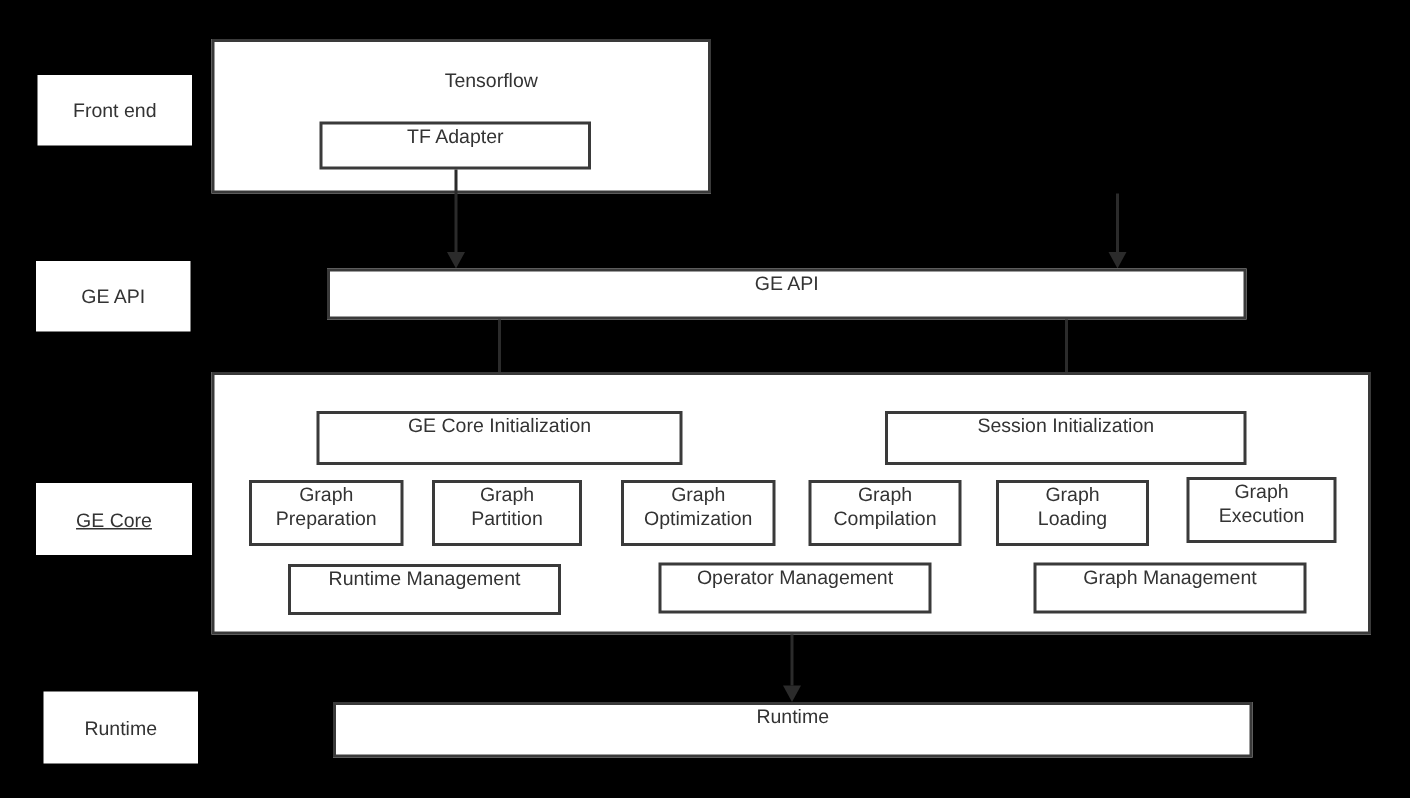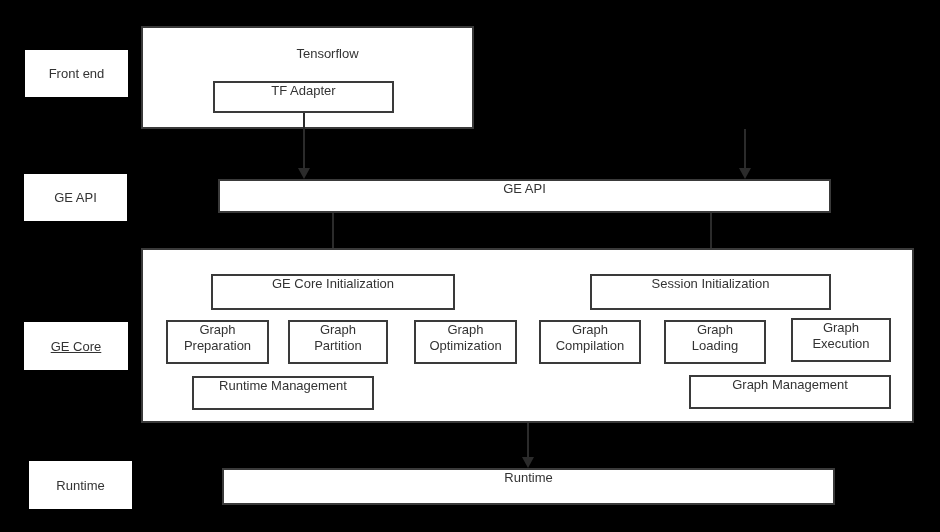--- a/index.html
+++ b/index.html
@@ -161,22 +161,25 @@
 
   <div class="box" style="left:791px;top:318px;width:100px;height:44px;">
     <span>Graph
 Execution</span>
   </div>
 
   <div class="box" style="left:192px;top:376px;width:182px;height:34px;">
     <span>Runtime Management</span>
   </div>
 
+  <div class="box" style="left:439px;top:375px;width:182px;height:34px;">
+    <span>Operator Management</span>
+  </div>
 
-  <div class="box" style="left:689px;top:375px;width:202px;height:34px;">
+  <div class="box" style="left:689px;top:375px;width:182px;height:34px;">
     <span>Graph Management</span>
   </div>
 
   <div class="arrow" style="left:528px;top:423px;height:45px;">
     <div class="shaft" style="height:34px;"></div>
     <div class="head" style="top:34px;"></div>
   </div>
 
   <div class="box" style="left:222px;top:468px;width:613px;height:37px;">
     <span>Runtime</span>

